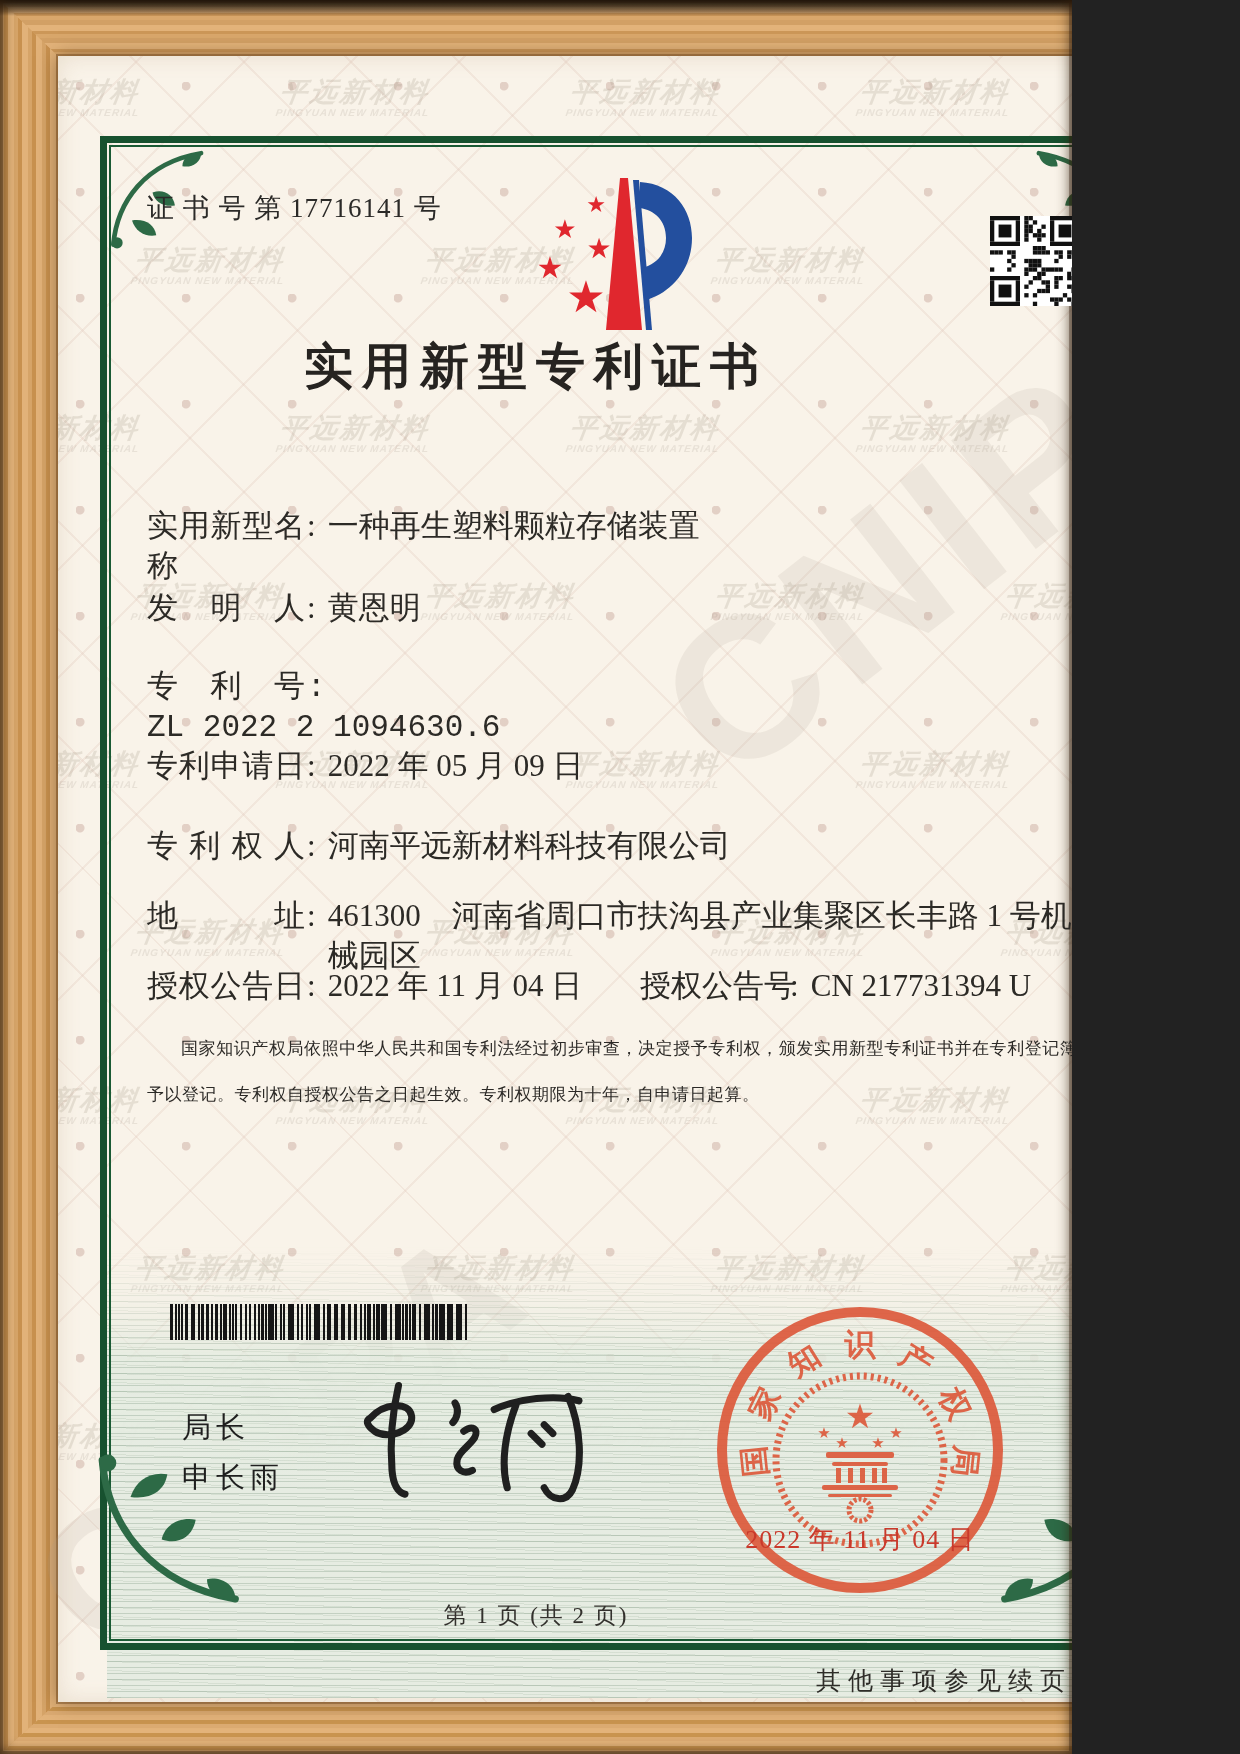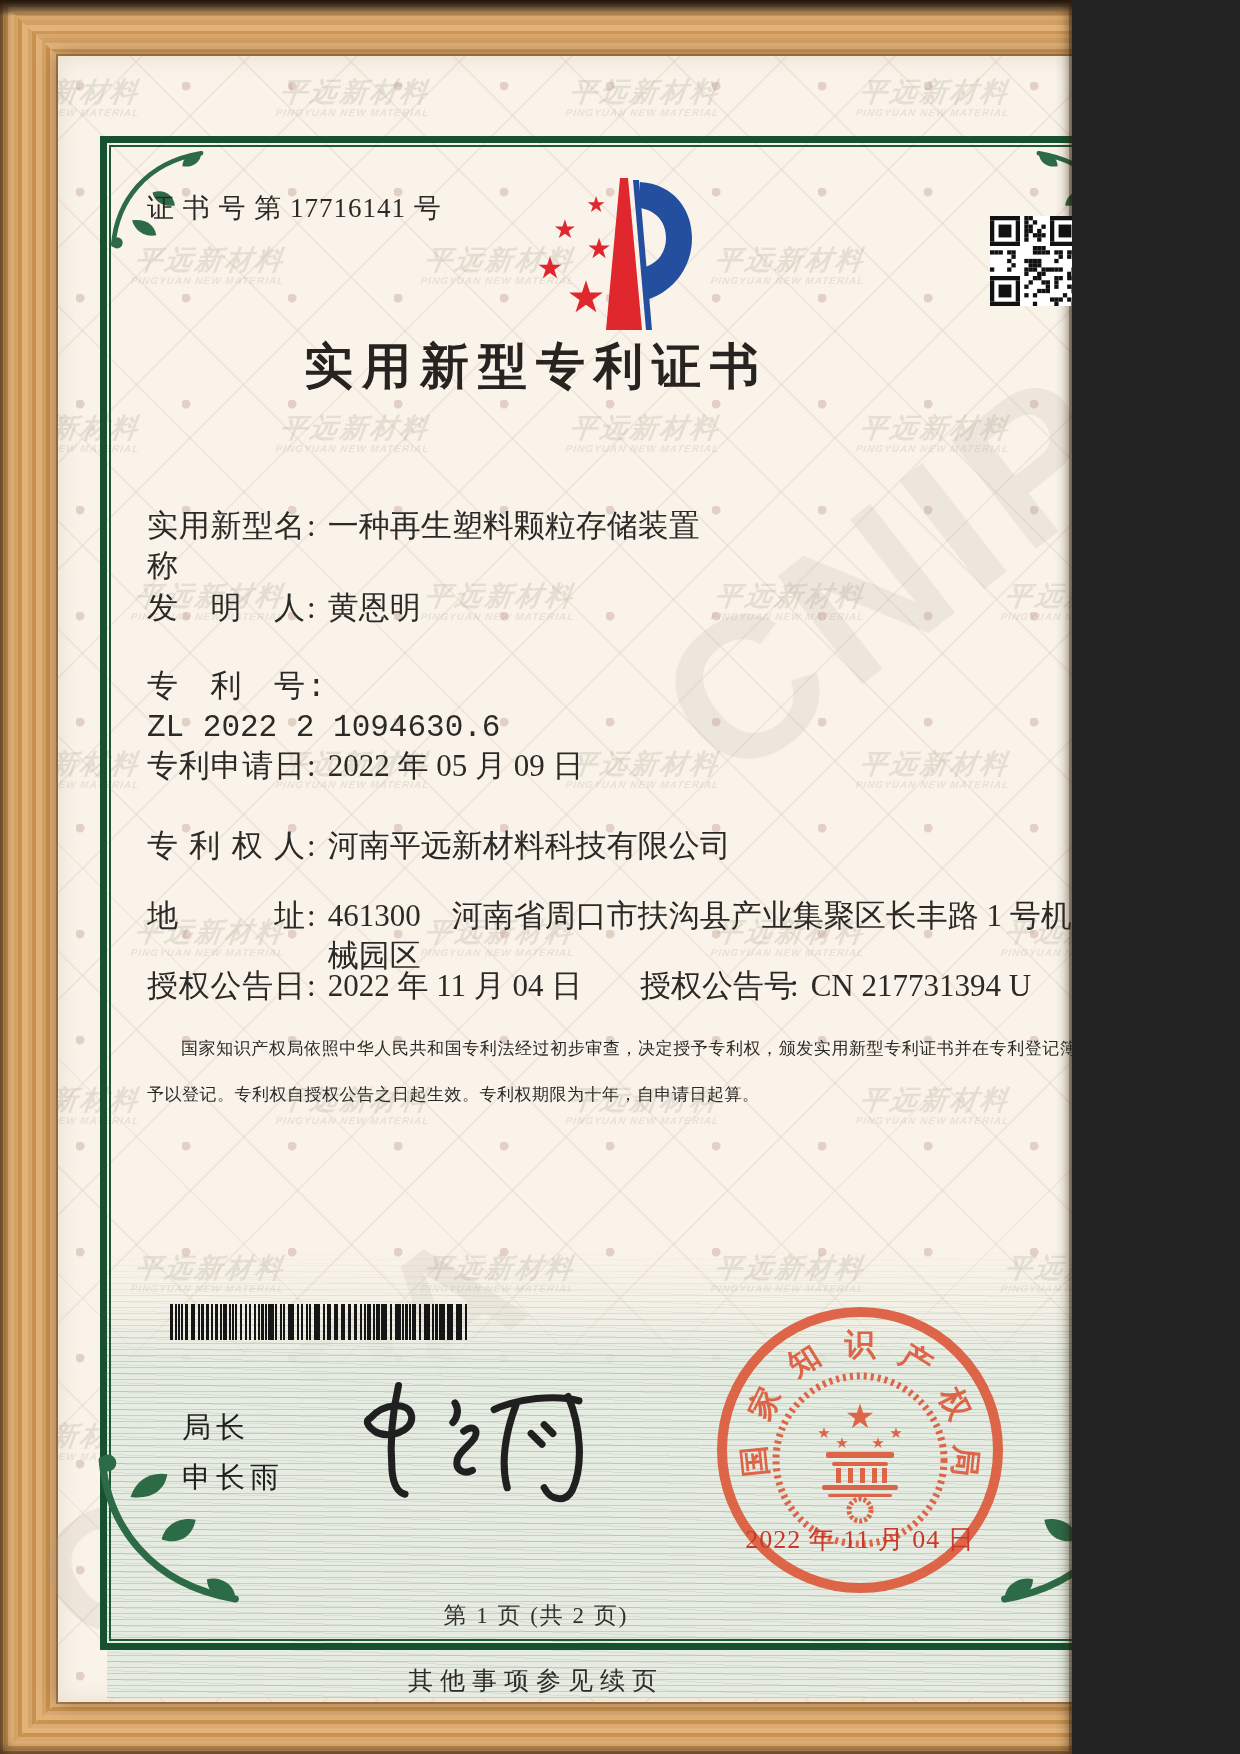--- a/index.html
+++ b/index.html
@@ -76,21 +76,21 @@
   .officer-title{position:absolute;left:182px;top:1408px;font-family:"Liberation Sans",sans-serif;
          font-size:29px;letter-spacing:5px;color:#1f1f1f;}
   .officer-name{position:absolute;left:182px;top:1458px;font-family:"Liberation Sans",sans-serif;
          font-size:29px;letter-spacing:5px;color:#1f1f1f;}
   .signature{position:absolute;left:342px;top:1368px;width:250px;height:146px;}
   .seal{position:absolute;left:712px;top:1302px;width:296px;height:296px;z-index:7;opacity:.92;}
   .seal-date{position:absolute;left:740px;top:1522px;width:240px;text-align:center;z-index:8;
          font-size:26px;color:#c9392b;letter-spacing:1px;}
   .page-info{position:absolute;left:0;right:0;top:1600px;text-align:center;font-size:23px;
          letter-spacing:2px;color:#33312d;}
-  .footer-note{position:absolute;left:0;right:0;top:1664px;text-align:center;font-size:25px;
+  .footer-note{position:absolute;left:0;right:0;top:1664px;text-align:right;font-size:25px;
          letter-spacing:7px;color:#2e2c28;}
 </style>
 </head>
 <body>
 
 <div class="stage">
   <div class="wood wood-left"></div>
   <div class="wood wood-right"></div>
   <div class="wood wood-top"></div>
   <div class="wood wood-bottom"></div>

